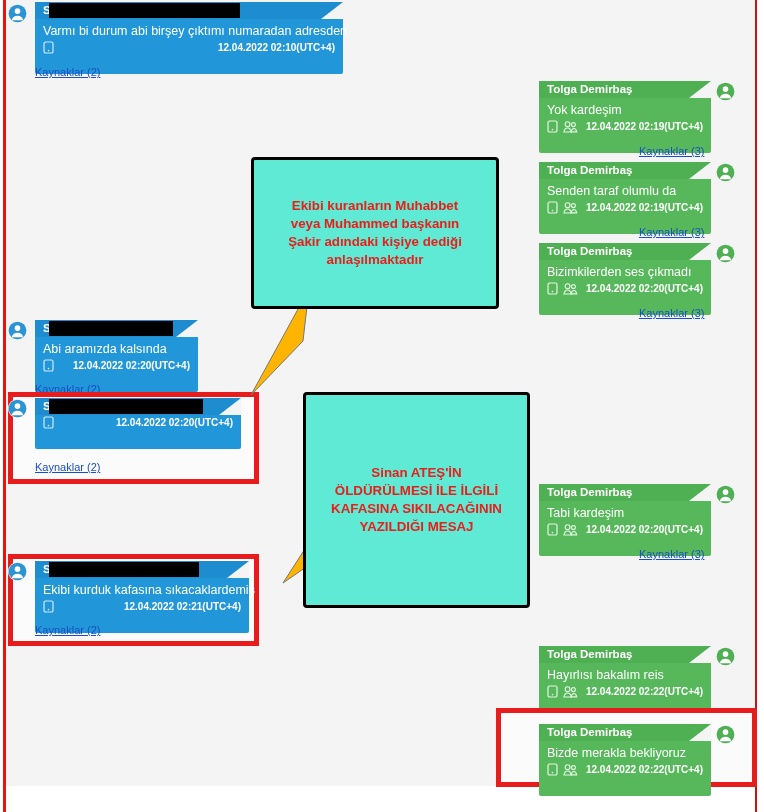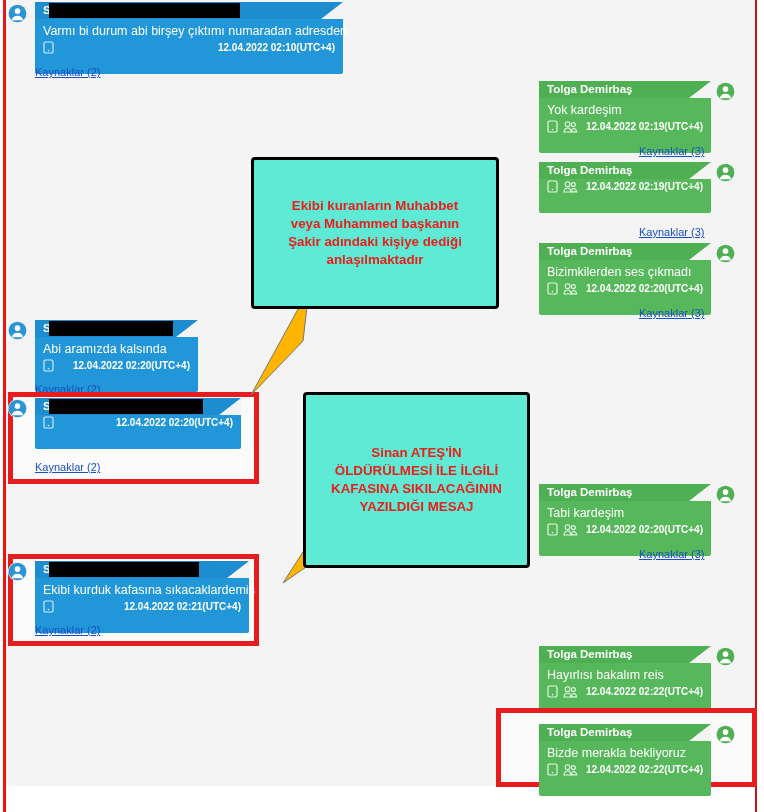--- a/index.html
+++ b/index.html
@@ -213,20 +213,21 @@
   <div class="msg" style="left:539px; top:162px;">
     <div class="avatar" style="left:177px; top:1px;">
       <svg viewBox="0 0 24 24">
           <circle cx="12" cy="12" r="11.2" fill="#4faf53"></circle>
           <circle cx="12" cy="9" r="3.5" fill="#ffffff"></circle>
           <path d="M4.6 20.5c1.1-4 4-5.6 7.4-5.6s6.3 1.6 7.4 5.6z" fill="#ffffff"></path>
         </svg>
     </div>
     <div class="bubble green" style="width:172px;">
       <div class="namebar">Tolga Demirbaş</div>
+      <div class="text">Senden taraf olumlu da</div>
       <div class="footer">
         <span class="ico">
           <svg width="11" height="13" viewBox="0 0 11 13">
               <rect x="1" y="1" width="9" height="11" rx="1.6" fill="none" stroke="#e3f5e3" stroke-width="1.2"></rect>
               <circle cx="5.5" cy="9.6" r="0.8" fill="#e3f5e3"></circle>
             </svg>
         </span>
         <span class="ico">
           <svg width="15" height="13" viewBox="0 0 15 13">
               <circle cx="4.6" cy="4.2" r="2.4" fill="none" stroke="#e3f5e3" stroke-width="1.1"></circle>
@@ -463,21 +464,21 @@
       </div>
     </div>
   </div>
 
   <div class="callout" style="left:303px; top:392px;">
     <div class="tail" style="left:-24px; top:105px;">
       <svg width="80" height="90" viewBox="0 0 80 90">
         <path d="M58 2 L4 86 L56 50 Z" fill="#ffb400" stroke="#777777" stroke-width="1"></path>
       </svg>
     </div>
-    <div class="balloon" style="width:227px; height:176px;text-align:center;">
+    <div class="balloon" style="width:227px; height:216px;text-align:center;">
       <div class="ctext" style="font-size:13.3px;">
         <div>Sinan ATEŞ'İN</div>
         <div>ÖLDÜRÜLMESİ İLE İLGİLİ</div>
         <div>KAFASINA SIKILACAĞININ</div>
         <div>YAZILDIĞI MESAJ</div>
       </div>
     </div>
   </div>
 
 </div>

